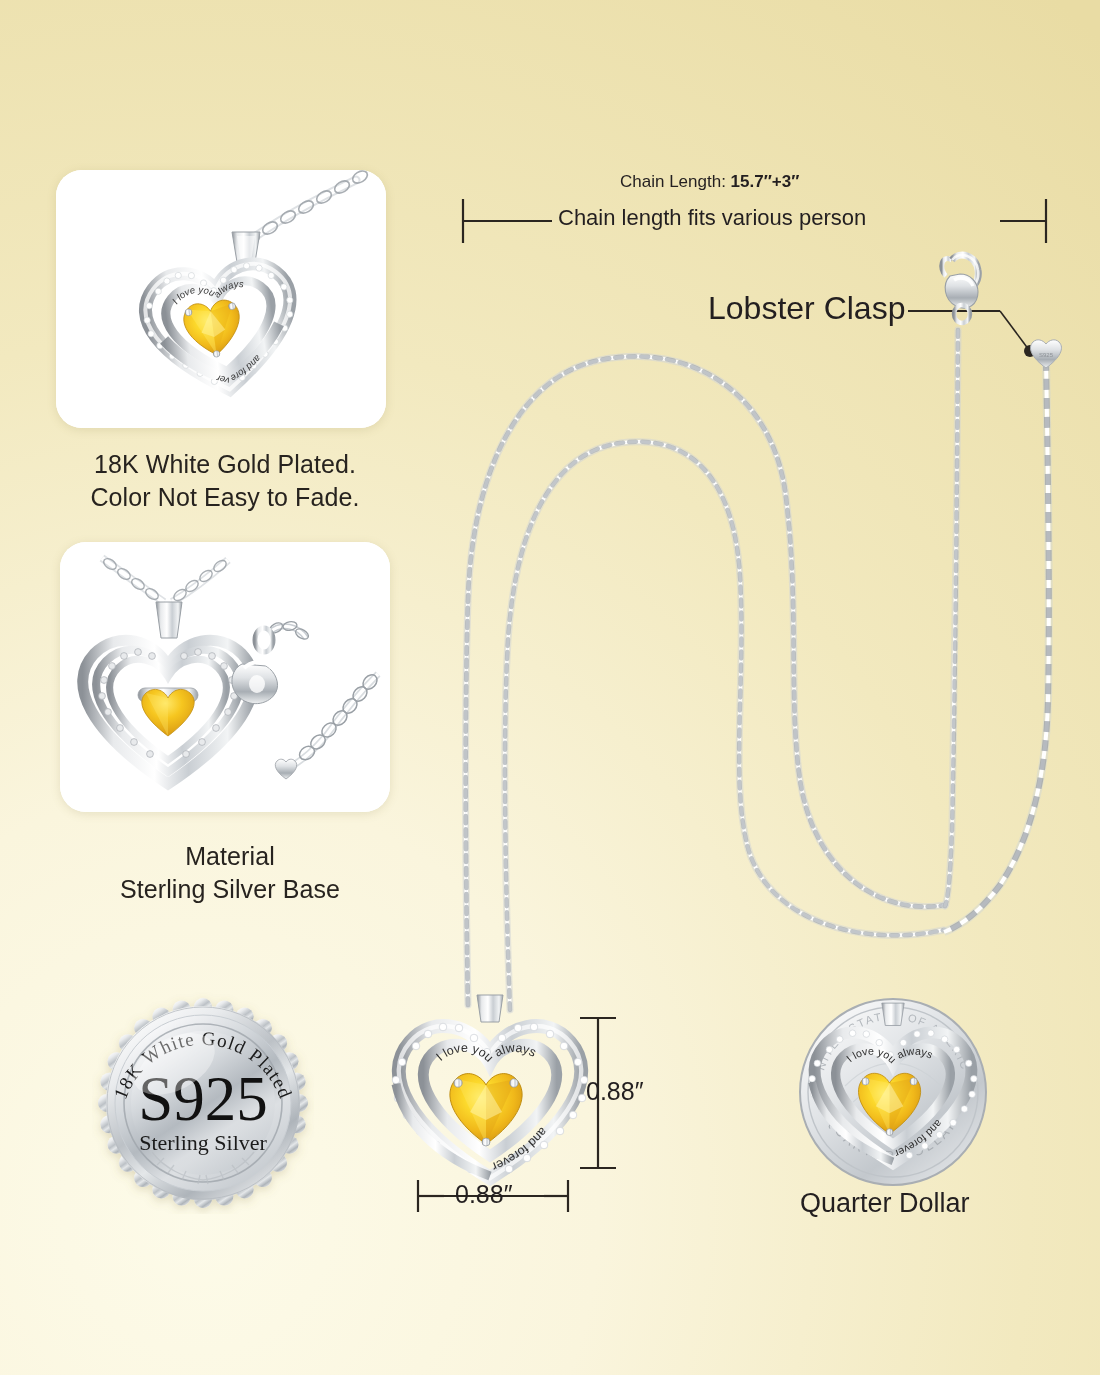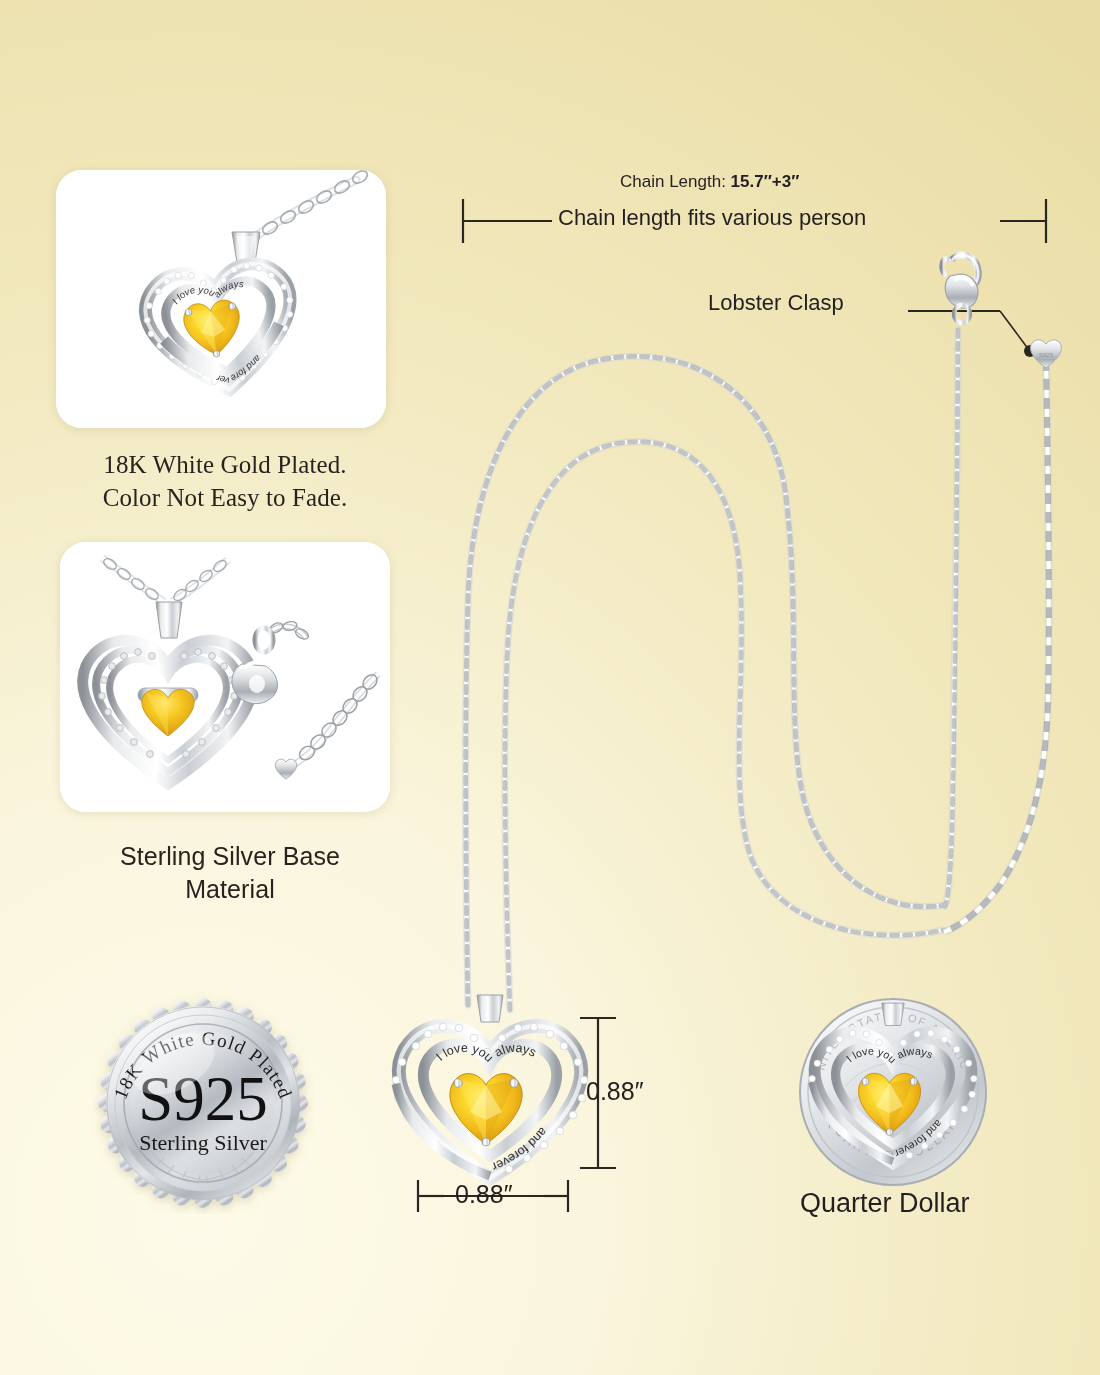--- a/index.html
+++ b/index.html
@@ -58,21 +58,21 @@
   .chain-sub {
     position: absolute;
     font-size: 22px;
     color: #231f20;
     white-space: nowrap;
     background: transparent;
   }
 
   .lobster-label {
     position: absolute;
-    font-size: 22px;
+    font-size: 32px;
     color: #231f20;
     white-space: nowrap;
   }
 
   .dim-label {
     position: absolute;
     font-size: 25px;
     color: #231f20;
     white-space: nowrap;
   }
@@ -243,21 +243,21 @@
           <path d="M0,-14 L-12,6 L0,12 L12,6 Z" fill="#fff3a0" opacity="0.5"></path>
 
           <circle cx="-22" cy="-16" r="3.4" fill="url(#silverV)" stroke="#8f959b" stroke-width="0.6"></circle>
           <circle cx="22" cy="-16" r="3.4" fill="url(#silverV)" stroke="#8f959b" stroke-width="0.6"></circle>
           <circle cx="0" cy="29" r="3.2" fill="url(#silverV)" stroke="#8f959b" stroke-width="0.6"></circle>
         </g>
       </g>
     </svg>
   </div>
 
-  <div class="caption" style="left:40px; top:448px; width:370px;font-family:Liberation Serif, serif;">
+  <div class="caption" style="left:40px; top:448px; width:370px;">
     <div>18K White Gold Plated.</div>
     <div>Color Not Easy to Fade.</div>
   </div>
 
   <div class="photo-card" style="left:60px; top:542px; width:330px; height:270px;">
     <svg viewBox="0 0 330 270" width="330" height="270">
       <rect x="0" y="0" width="330" height="270" fill="#ffffff"></rect>
 
       <g fill="none">
         <path d="M42 16 C70 36 92 52 104 60" stroke="#c9ced3" stroke-width="8" opacity="0.6"></path>
@@ -340,22 +340,22 @@
           <ellipse cx="247" cy="211" rx="8" ry="6" transform="rotate(-32 247 211)"></ellipse>
         </g>
         <g transform="translate(226,228)">
           <path d="M0,9 C-10,2 -13,-5 -9,-9 C-6,-12 -2,-11 0,-8 C2,-11 6,-12 9,-9 C13,-5 10,2 0,9 Z" fill="url(#silverH)" stroke="#9aa0a6" stroke-width="0.8"></path>
         </g>
       </g>
     </svg>
   </div>
 
   <div class="caption" style="left:40px; top:840px; width:380px;">
+    <div>Material</div>
     <div>Sterling Silver Base</div>
-    <div>Material</div>
   </div>
 
   <div class="abs" style="left:92px; top:992px; width:222px; height:222px;">
     <svg viewBox="0 0 222 222" width="222" height="222">
       <defs>
         <path id="sealArc" d="M 30 122 A 82 82 0 0 1 192 122" fill="none"></path>
       </defs>
 
       <g filter="url(#softShadow)">
         <g fill="url(#sealGrad)">

